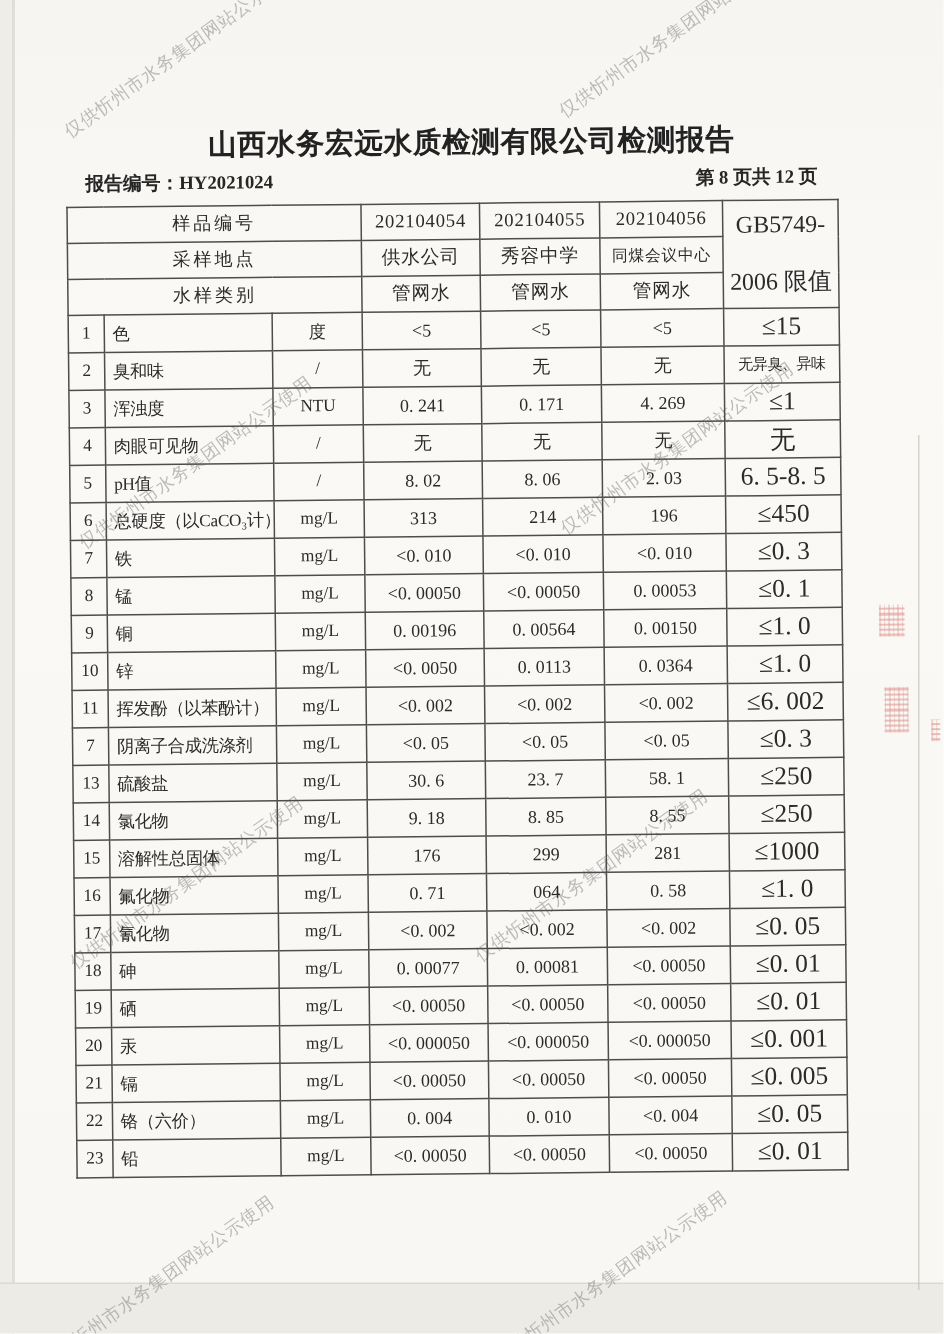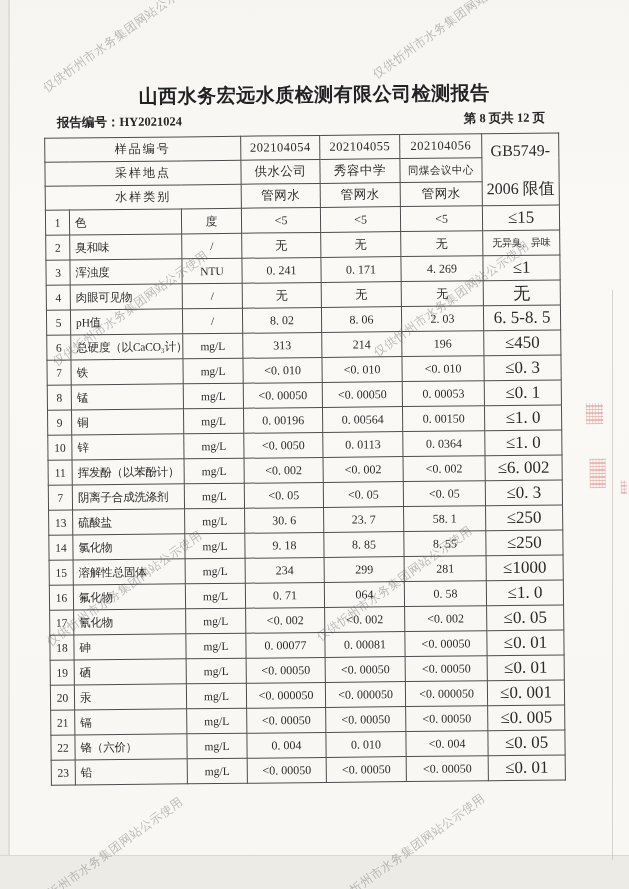--- a/index.html
+++ b/index.html
@@ -238,21 +238,21 @@
     <td class="c-unit">mg/L</td>
     <td class="c-val">9. 18</td>
     <td class="c-val">8. 85</td>
     <td class="c-val">8. 55</td>
     <td class="c-limit">≤250</td>
   </tr>
         <tr>
     <td class="c-no">15</td>
     <td class="c-name">溶解性总固体</td>
     <td class="c-unit">mg/L</td>
-    <td class="c-val">234</td>
+    <td class="c-val">176</td>
     <td class="c-val">299</td>
     <td class="c-val">281</td>
     <td class="c-limit">≤1000</td>
   </tr>
         <tr>
     <td class="c-no">16</td>
     <td class="c-name">氟化物</td>
     <td class="c-unit">mg/L</td>
     <td class="c-val">0. 71</td>
     <td class="c-val">064</td>

